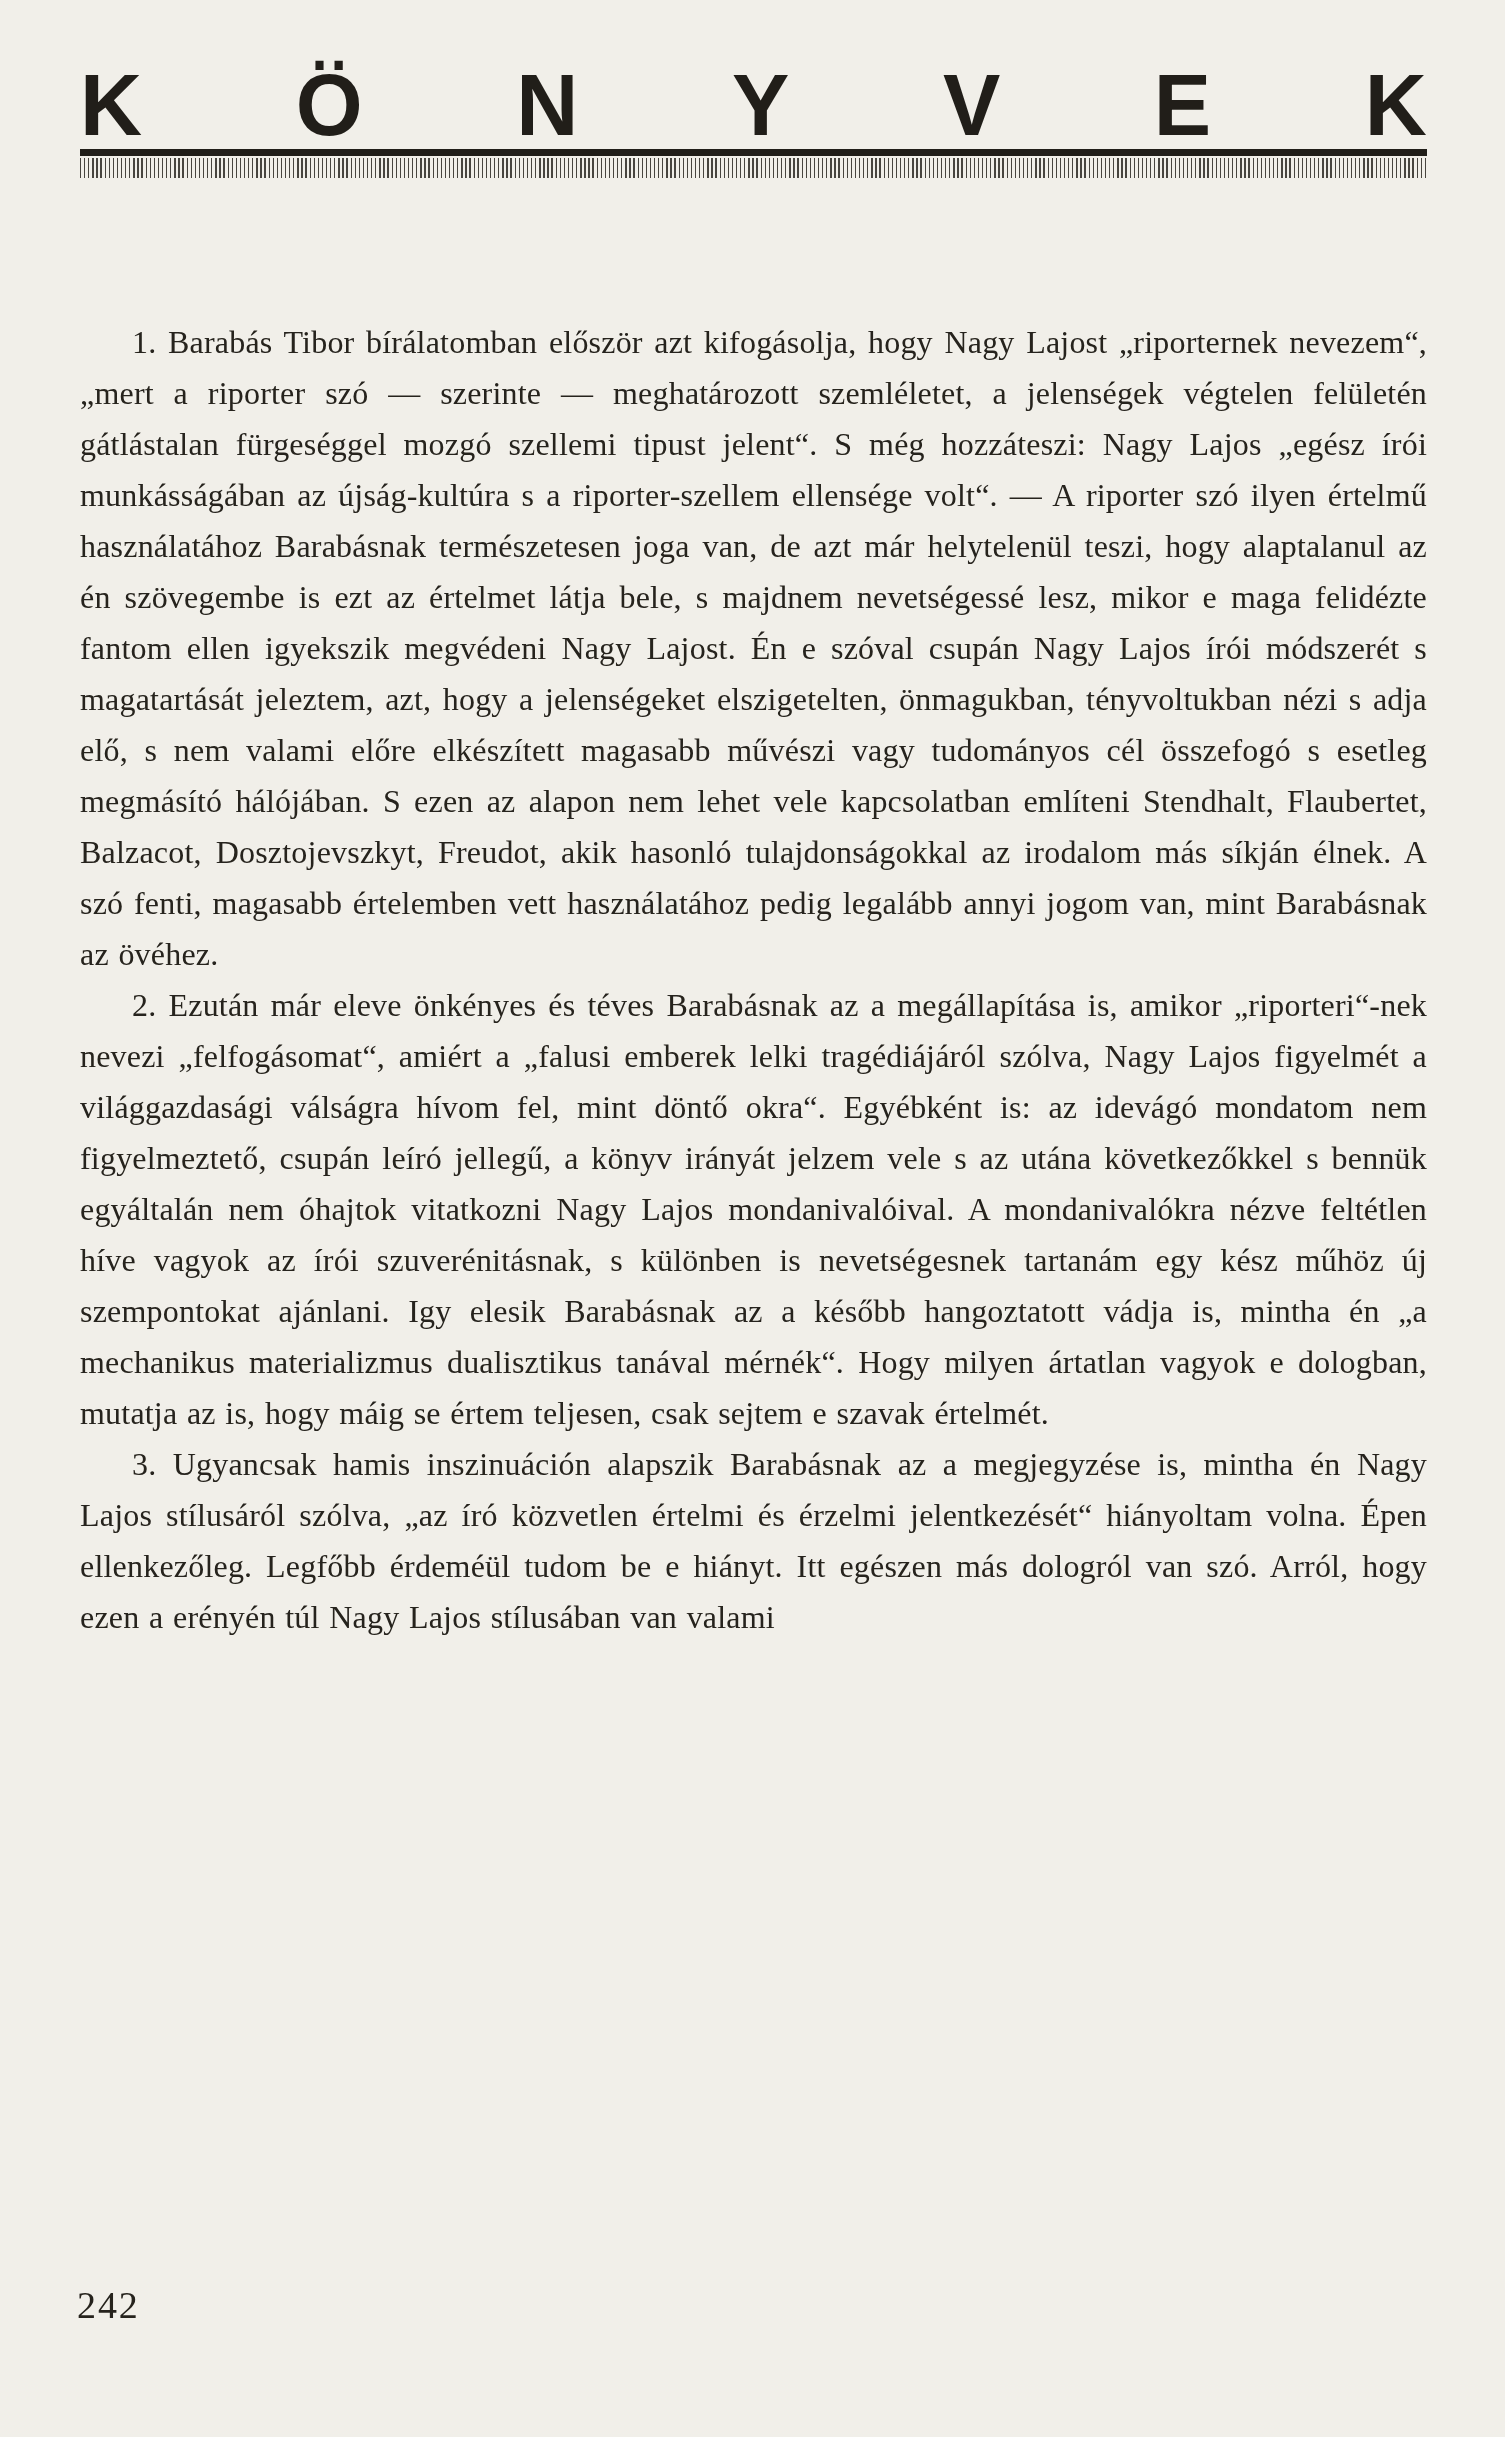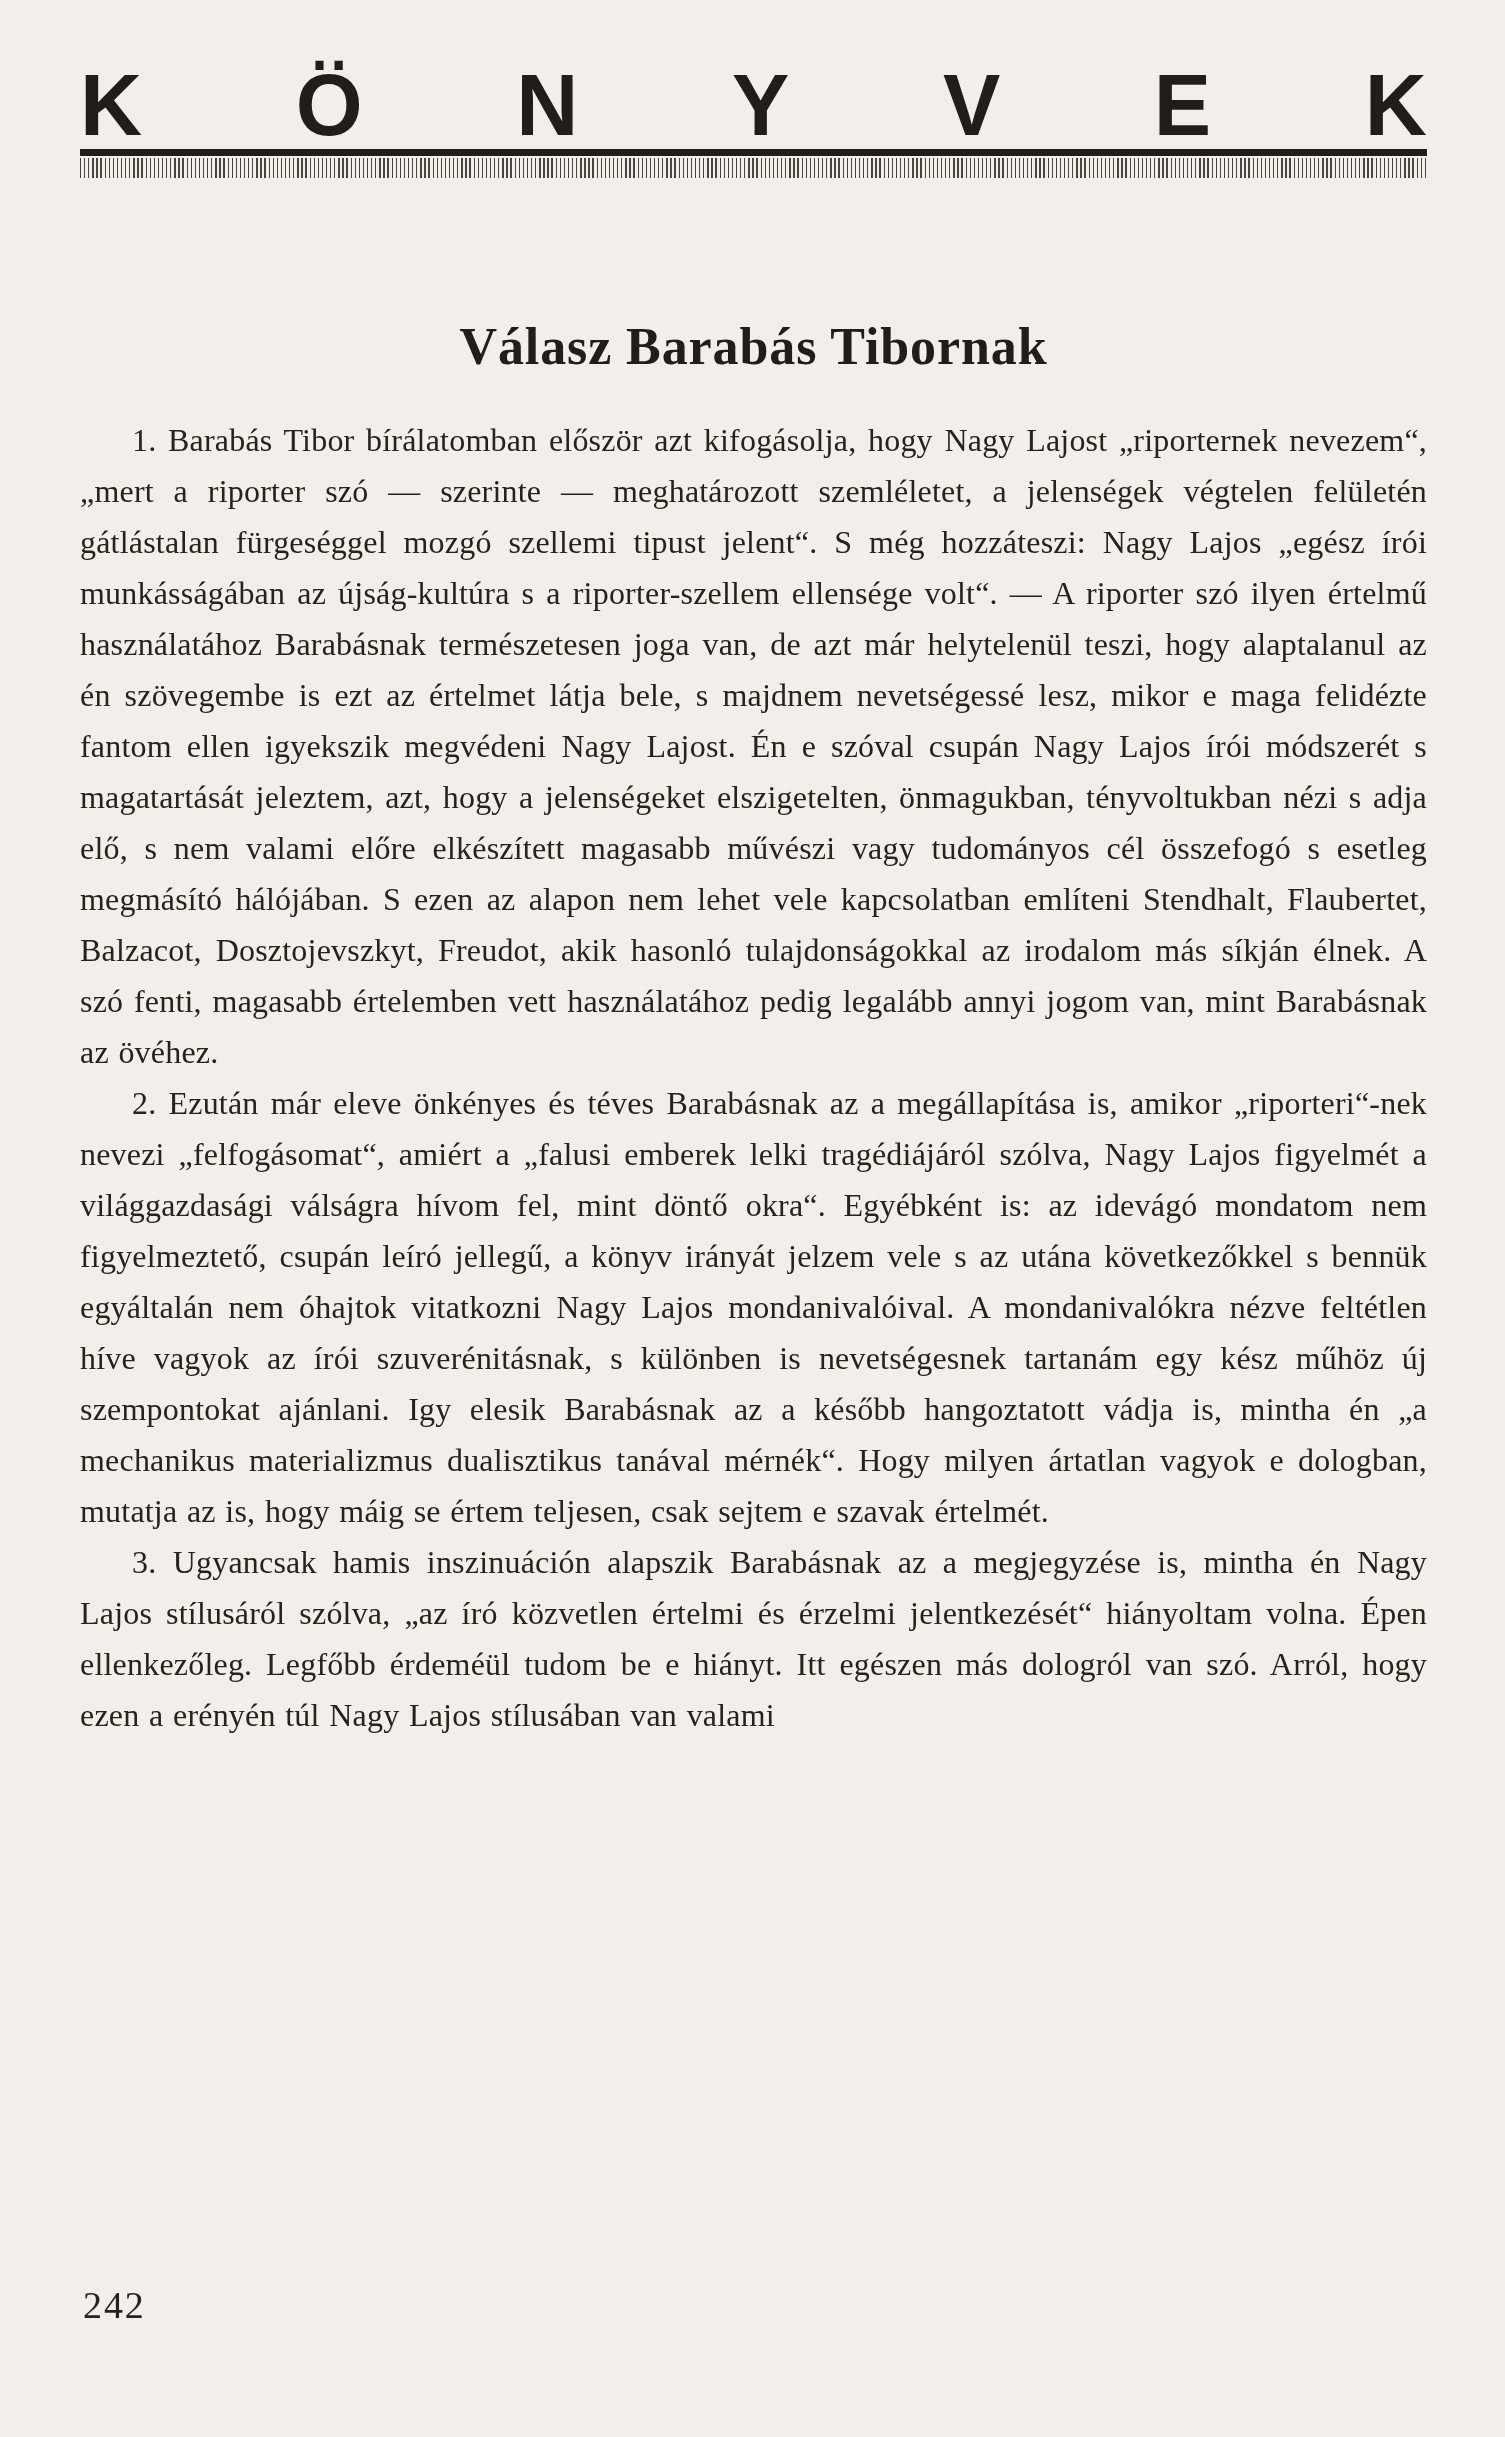--- a/index.html
+++ b/index.html
@@ -78,21 +78,21 @@
     line-height: 51px;
     letter-spacing: 0.2px;
     word-spacing: 1.4px;
     color: #26231d;
   }
 
   
   .page-footer {
     position: absolute;
     top: 2283px;
-    left: 83px;
+    left: 77px;
   }
   .page-number {
     font-size: 38px;
     letter-spacing: 1.9px;
     color: #26231d;
   }
 </style>
 </head>
 <body>
 
@@ -106,21 +106,20 @@
       <span>Y</span>
       <span>V</span>
       <span>E</span>
       <span>K</span>
     </div>
     <div class="masthead-rule"></div>
     <div class="masthead-hatch"></div>
   </header>
 
   <main class="article">
-    <h1 class="article-title">Válasz Barabás Tibornak</h1>
     <p class="body-paragraph">1. Barabás Tibor bírálatomban először azt kifogásolja, hogy Nagy Lajost „riporternek nevezem“, „mert a riporter szó — szerinte — meghatározott szemléletet, a jelenségek végtelen felületén gátlástalan fürgeséggel mozgó szellemi tipust jelent“. S még hozzáteszi: Nagy Lajos „egész írói munkásságában az újság-kultúra s a riporter-szellem ellensége volt“. — A riporter szó ilyen értelmű használatához Barabásnak természetesen joga van, de azt már helytelenül teszi, hogy alaptalanul az én szövegembe is ezt az értelmet látja bele, s majdnem nevetségessé lesz, mikor e maga felidézte fantom ellen igyekszik megvédeni Nagy Lajost. Én e szóval csupán Nagy Lajos írói módszerét s magatartását jeleztem, azt, hogy a jelenségeket elszigetelten, önmagukban, tényvoltukban nézi s adja elő, s nem valami előre elkészített magasabb művészi vagy tudományos cél összefogó s esetleg megmásító hálójában. S ezen az alapon nem lehet vele kapcsolatban említeni Stendhalt, Flaubertet, Balzacot, Dosztojevszkyt, Freudot, akik hasonló tulajdonságokkal az irodalom más síkján élnek. A szó fenti, magasabb értelemben vett használatához pedig legalább annyi jogom van, mint Barabásnak az övéhez.</p>
     <p class="body-paragraph">2. Ezután már eleve önkényes és téves Barabásnak az a megállapítása is, amikor „riporteri“-nek nevezi „felfogásomat“, amiért a „falusi emberek lelki tragédiájáról szólva, Nagy Lajos figyelmét a világgazdasági válságra hívom fel, mint döntő okra“. Egyébként is: az idevágó mondatom nem figyelmeztető, csupán leíró jellegű, a könyv irányát jelzem vele s az utána következőkkel s bennük egyáltalán nem óhajtok vitatkozni Nagy Lajos mondanivalóival. A mondanivalókra nézve feltétlen híve vagyok az írói szuverénitásnak, s különben is nevetségesnek tartanám egy kész műhöz új szempontokat ajánlani. Igy elesik Barabásnak az a később hangoztatott vádja is, mintha én „a mechanikus materializmus dualisztikus tanával mérnék“. Hogy milyen ártatlan vagyok e dologban, mutatja az is, hogy máig se értem teljesen, csak sejtem e szavak értelmét.</p>
     <p class="body-paragraph">3. Ugyancsak hamis inszinuáción alapszik Barabásnak az a megjegyzése is, mintha én Nagy Lajos stílusáról szólva, „az író közvetlen értelmi és érzelmi jelentkezését“ hiányoltam volna. Épen ellenkezőleg. Legfőbb érdeméül tudom be e hiányt. Itt egészen más dologról van szó. Arról, hogy ezen a erényén túl Nagy Lajos stílusában van valami</p>
   </main>
 
   <footer class="page-footer">
     <span class="page-number">242</span>
   </footer>
 
 </div>

